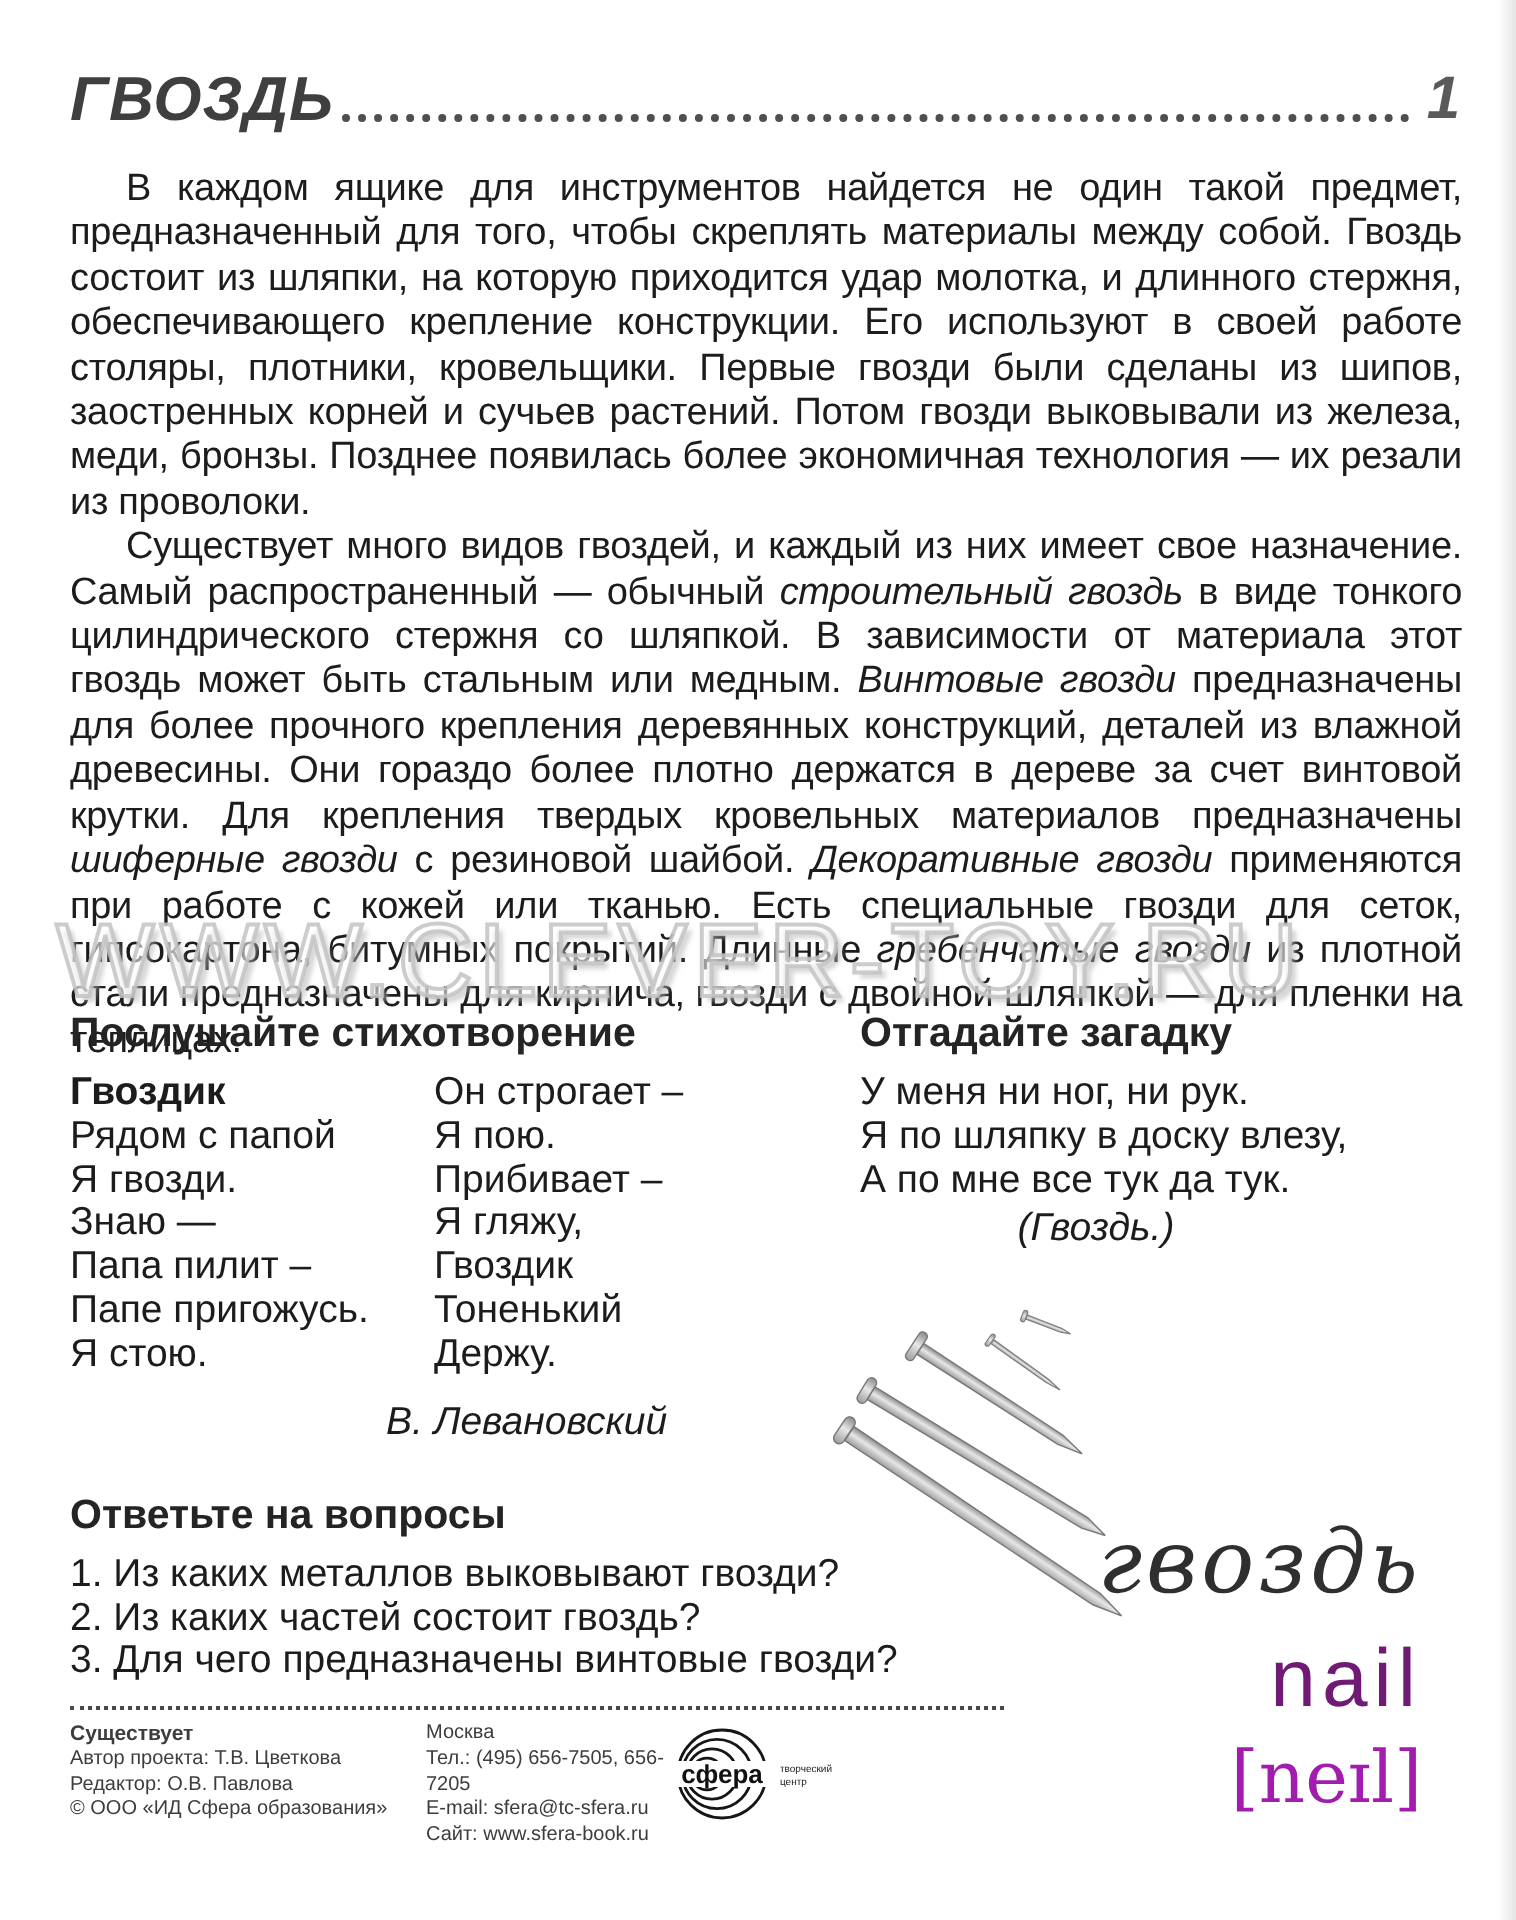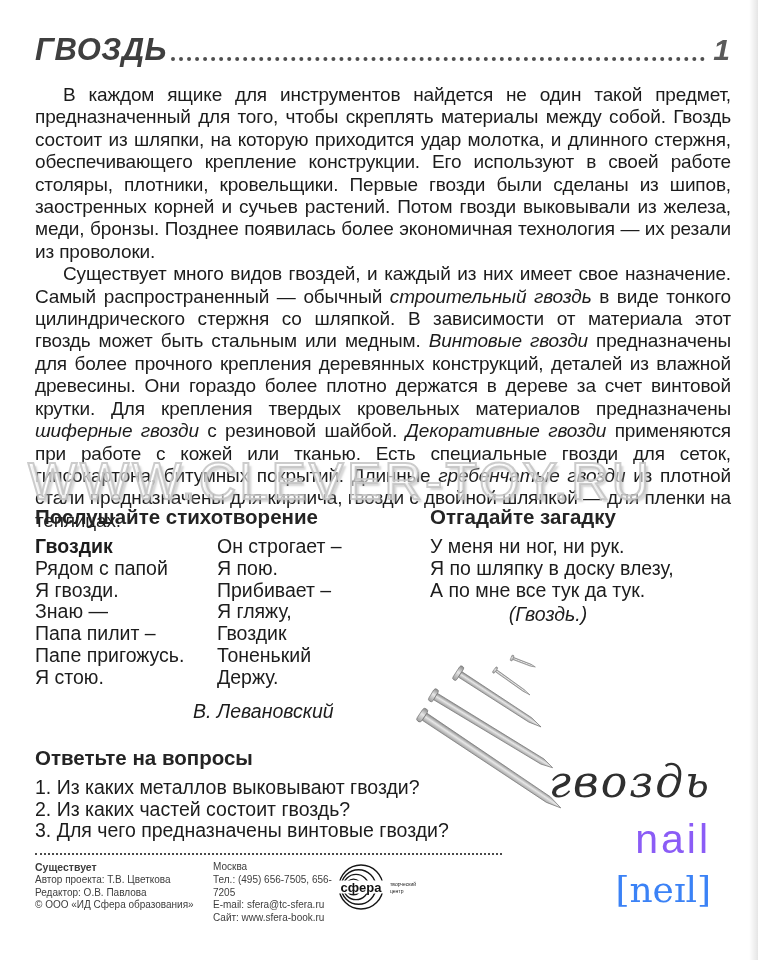--- a/index.html
+++ b/index.html
@@ -52,24 +52,24 @@
   .q-line { line-height:21.6px; }
   
   .nails { position:absolute; left:408px; top:645px; pointer-events:none; }
   
   .vocab { position:absolute; right:47px; top:758px; text-align:right; z-index:3; }
   .vocab-ru {
     font-family:"DejaVu Serif", serif; font-style:italic;
     font-size:44px; line-height:1.1; color:#2f2f2f; letter-spacing:2px;
   }
   .vocab-en {
-    font-size:41px; line-height:1; color:#8b5cf6; letter-spacing:3px; margin-top:13px;
+    font-size:41px; line-height:1; color:#701a75; letter-spacing:3px; margin-top:13px;
   }
   .vocab-tr {
-    font-family:"DejaVu Serif", serif; font-size:36px; line-height:1; color:#3b82f6; margin-top:12px;
+    font-family:"DejaVu Serif", serif; font-size:36px; line-height:1; color:#a21caf; margin-top:12px;
   }
   
   .footer { position:absolute; left:35px; top:853px; width:700px; }
   .f-sep { width:467px; border-top:2.5px dotted #4a4a4a; margin-bottom:6px; }
   .f-cols { display:flex; font-size:10px; line-height:12.8px; color:#3d3d3d; }
   .f-left { width:178px; }
   .f-mid { width:122px; }
   .f-title { font-weight:bold; font-size:10.5px; }
   .f-logo { margin-top:1px; }
 </style>

